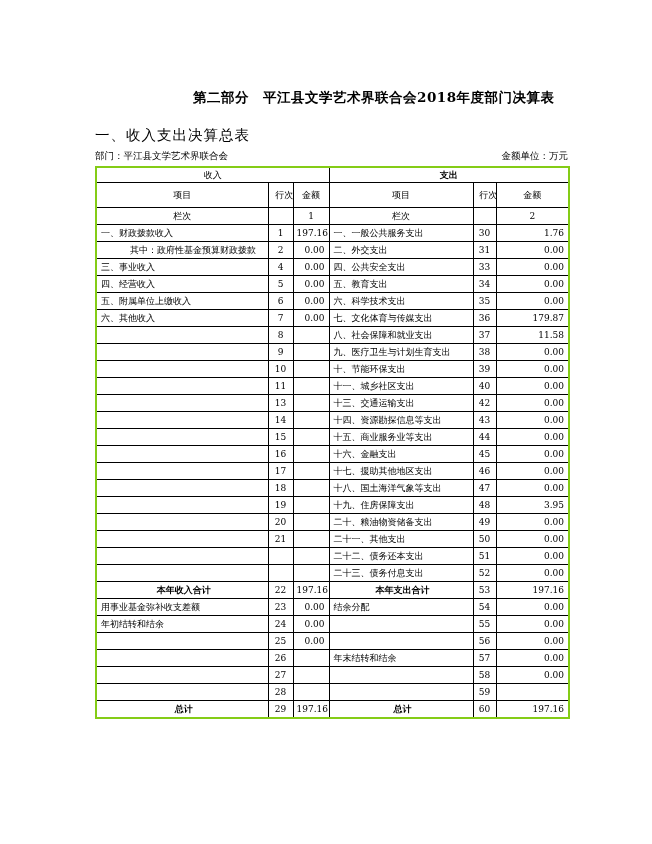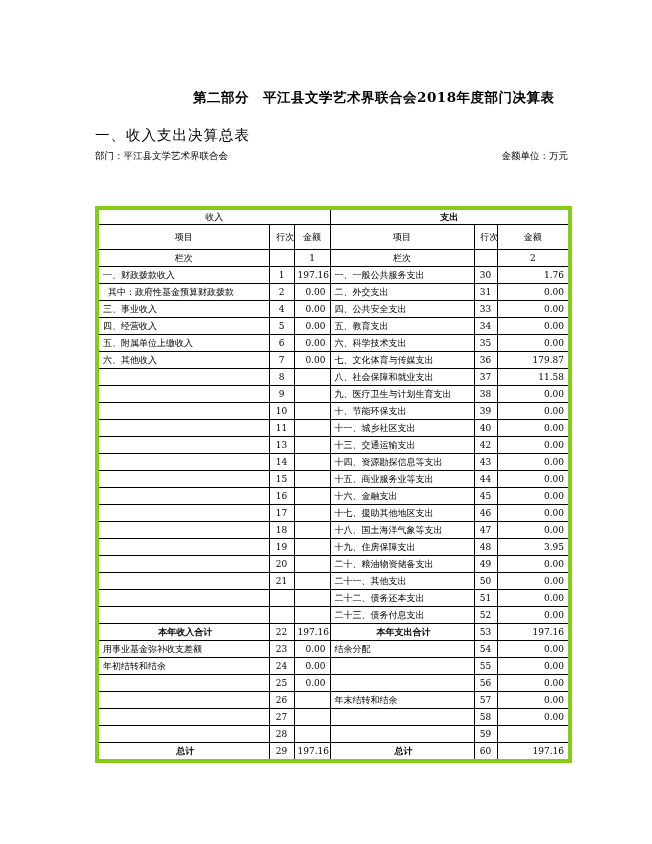--- a/index.html
+++ b/index.html
@@ -23,41 +23,40 @@
   }
   .meta {
     position: absolute; left: 95px; top: 150px; width: 473px;
     display: flex; justify-content: space-between;
     font-size: 9.5px;
   }
   table.doc-table {
     position: absolute; left: 95px; top: 166px; width: 473px;
     border-collapse: collapse; table-layout: fixed;
     font-size: 9px;
-    border: 4px solid #84cc16;
-    margin-top: 40px;
+    border: 2px solid #84cc16;
   }
   .doc-table th, .doc-table td {
     border: 1px solid #000;
     padding: 0 3px;
     height: 16px;
     overflow: hidden; white-space: nowrap;
     font-weight: normal;
     vertical-align: middle;
   }
   tr.sec-row th { height: 14px; text-align: center; }
   th.expense-sec { font-weight: bold; }
   tr.colhead-row th { height: 24px; text-align: center; }
   .vert {
     display: inline-block; width: 1.15em;
     word-break: break-all; line-height: 1.2; 
   }
   td.center { text-align: center; }
   td.c-item { text-align: left; padding-left: 4px; }
-  td.c-item.indent { padding-left: 9px; }
+  td.c-item.indent { padding-left: 33px; }
   td.c-item.total { text-align: center; font-weight: bold; padding-left: 6px; }
   td.c-line { text-align: center; padding: 0 1px; }
   td.c-amt { text-align: right; padding-right: 4px; }
 </style>
 </head>
 <body>
 
 <div class="title">第二部分　平江县文学艺术界联合会2018年度部门决算表</div>
 <div class="subtitle">一、收入支出决算总表</div>
 

